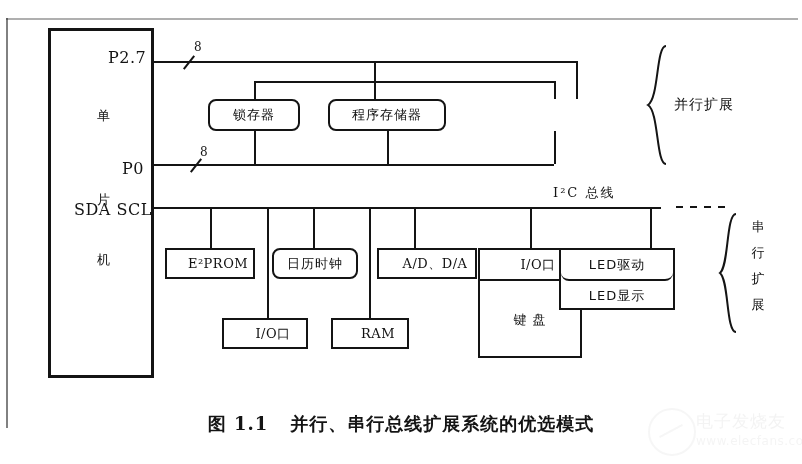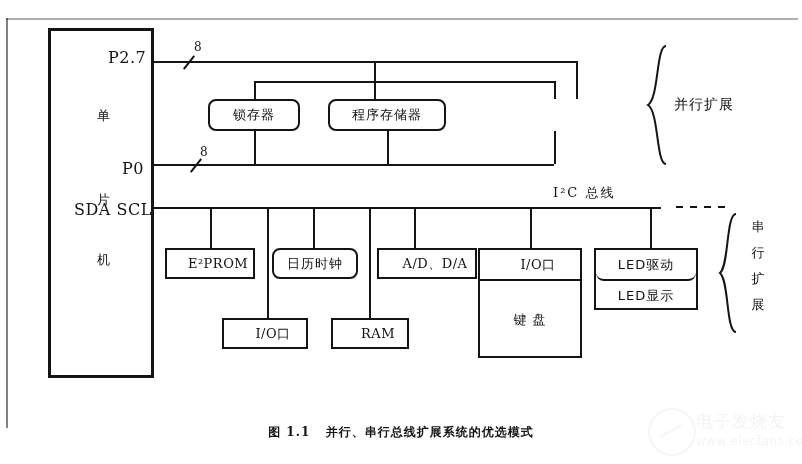--- a/index.html
+++ b/index.html
@@ -60,22 +60,22 @@
   .dots i{display:block;width:7px;height:2px;background:#141414;}
 
   
   .vtext{
     position:absolute;width:20px;text-align:center;
     font-size:13px;line-height:26px;font-family:"DejaVu Sans",sans-serif;
   }
 
   
   #caption{
-    position:absolute;left:0;top:424px;width:802px;text-align:center;
-    font-size:12px;letter-spacing:1px;font-family:"DejaVu Sans",sans-serif;
+    position:absolute;left:0;top:412px;width:802px;text-align:center;
+    font-size:18px;letter-spacing:1px;font-family:"DejaVu Sans",sans-serif;
     color:#141414;font-weight:bold;
   }
   #figno{font-family:"DejaVu Serif",serif;}
 
   
   .edge{position:absolute;background:#1a1a1a;}
 
   
   #wm{
     position:absolute;right:6px;bottom:6px;width:152px;height:54px;
@@ -190,21 +190,21 @@
 
   <div class="box" style="left:478px;top:248px;width:104px;height:110px;">
     <div class="ctr bx-txt-en" style="position:absolute;left:0;top:0;width:100%;height:31px;border-bottom:2px solid #141414;box-sizing:border-box;">
       <span>I/O口</span>
     </div>
     <div class="ctr bx-txt cn" style="position:absolute;left:0;top:31px;width:100%;height:77px;">
       <span>键   盘</span>
     </div>
   </div>
 
-  <div class="box" style="left:594px;top:248px;width:104px;height:62px;">
+  <div class="box" style="left:559px;top:248px;width:116px;height:62px;">
     <div class="ctr bx-txt cn" style="position:absolute;left:0;top:0;width:100%;height:31px;border-bottom:2px solid #141414;box-sizing:border-box;">
       <span>LED驱动</span>
     </div>
     <div class="ctr bx-txt cn" style="position:absolute;left:0;top:31px;width:100%;height:29px;">
       <span>LED显示</span>
     </div>
   </div>
 
   <div class="brace" style="left:646px;top:44px;">
     <svg width="26" height="122" viewBox="0 0 26 122">

